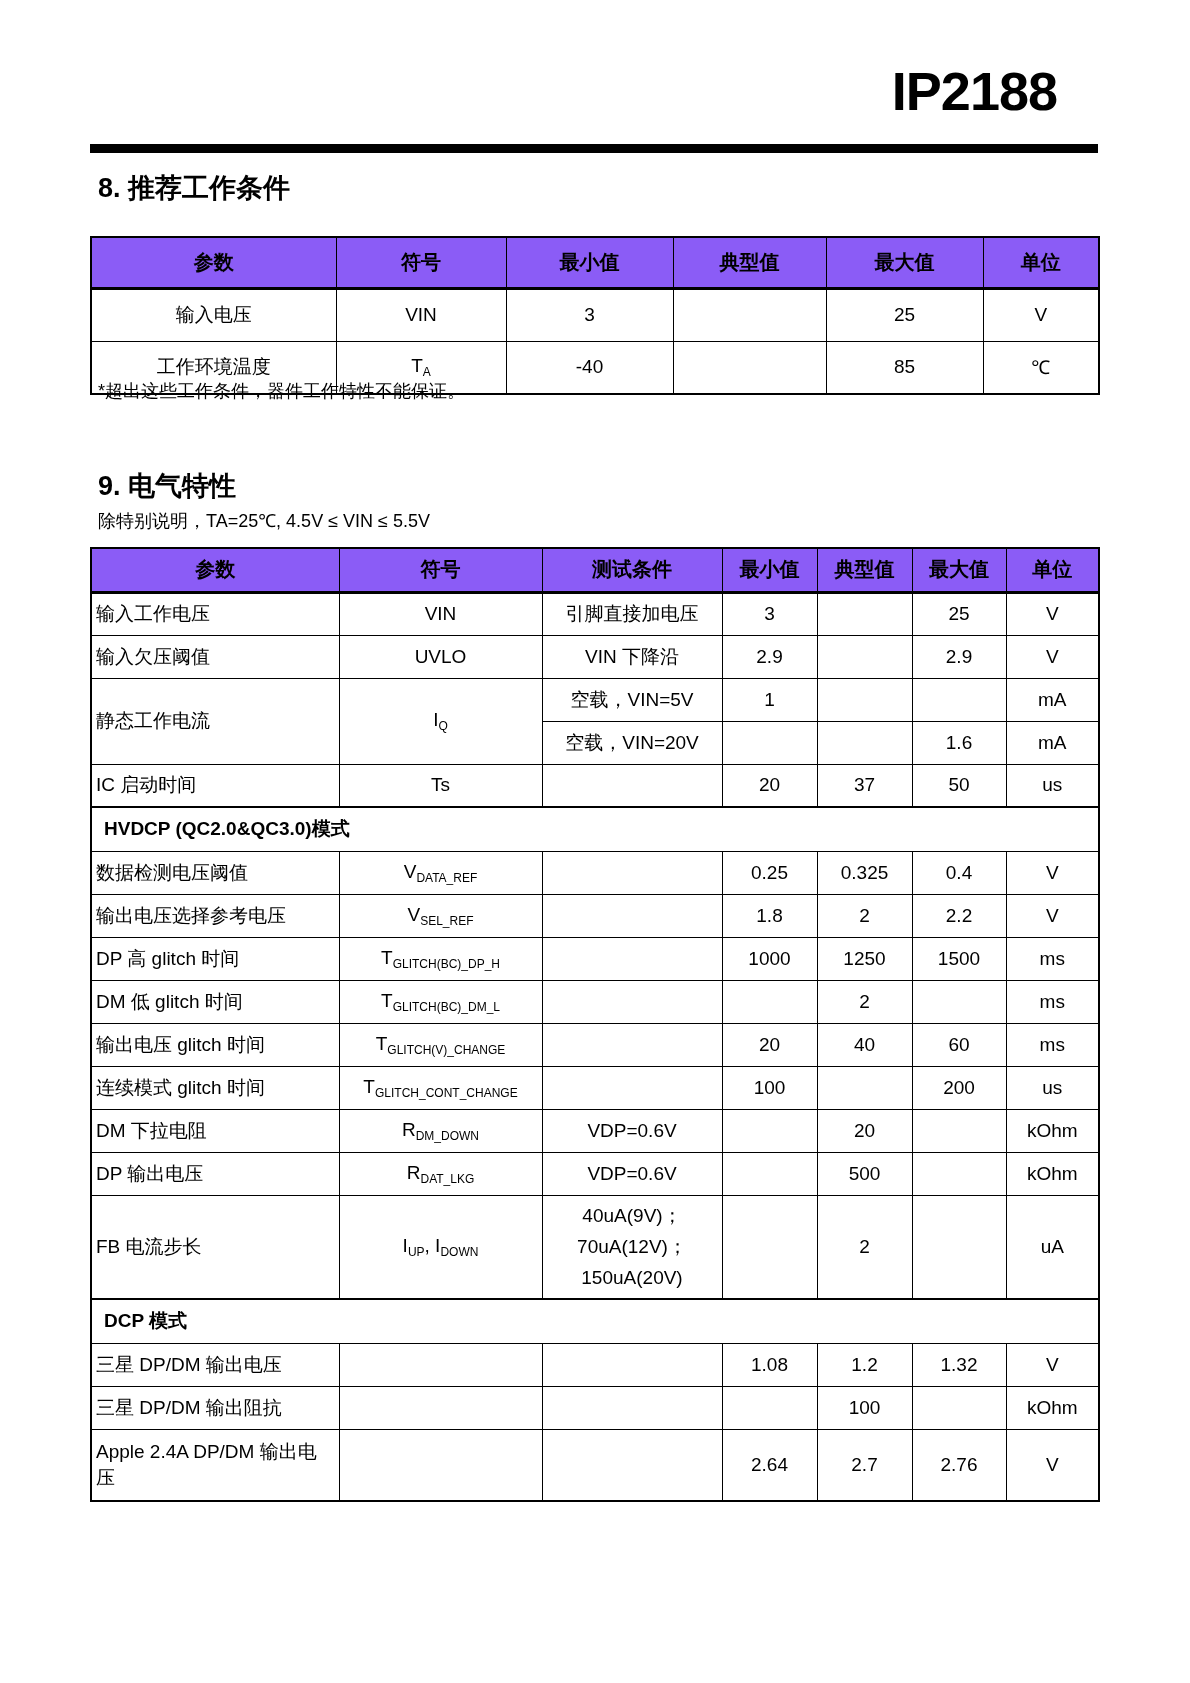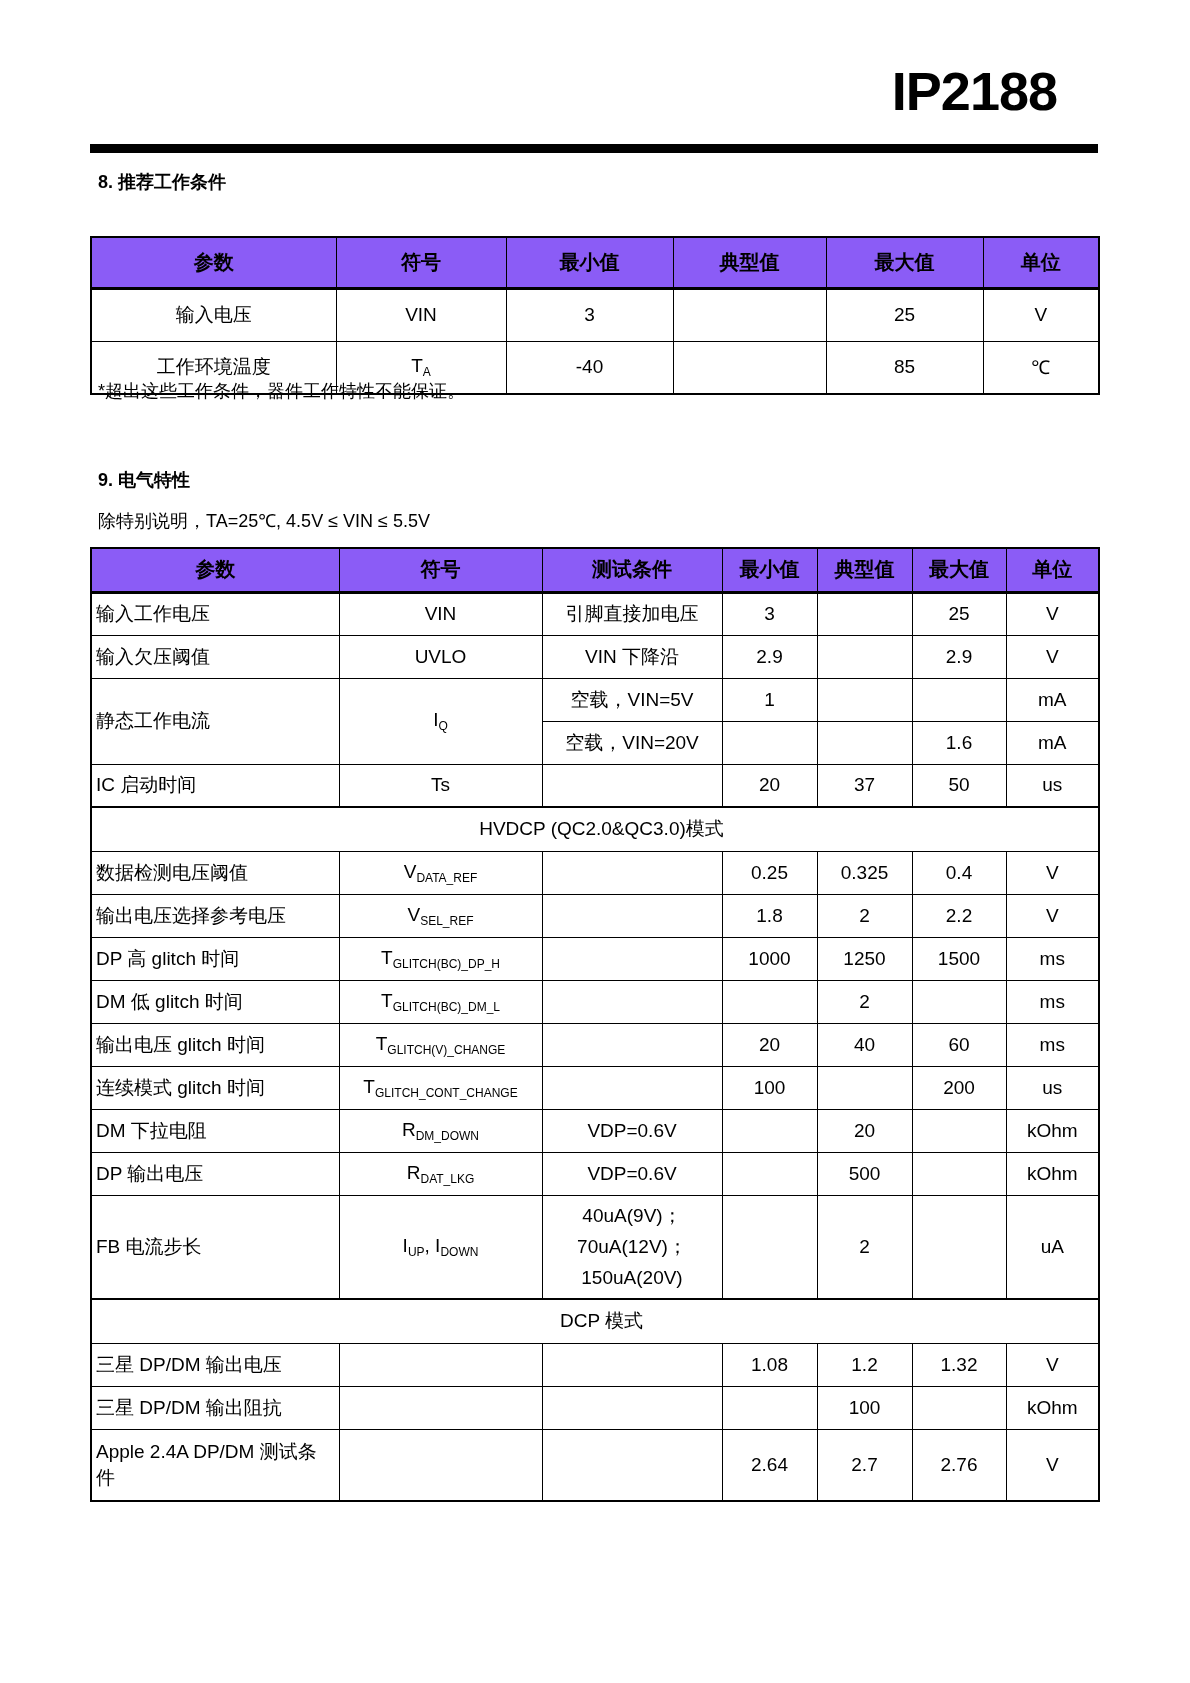--- a/index.html
+++ b/index.html
@@ -10,21 +10,21 @@
     overflow:hidden;
   }
   .product-title {
     position:absolute; top:60px; right:133px;
     font-size:54px; font-weight:900; letter-spacing:-1px; color:#000;
   }
   .rule { position:absolute; left:90px; width:1008px; height:9px; background:#000; }
   .rule-top { top:144px; }
   .rule-bottom { top:1570px; }
   .h-section {
-    position:absolute; left:98px; font-size:18px; font-weight:bold; color:#000;
+    position:absolute; left:98px; font-size:27px; font-weight:bold; color:#000;
   }
   .h8 { top:170px; }
   .h9 { top:428px;margin-top:40px; }
   .footnote { position:absolute; left:98px; top:379px; font-size:18px; }
   .cond-note { position:absolute; left:98px; top:508px; font-size:18px; }
 
   table { border-collapse:collapse; table-layout:fixed; position:absolute; left:90px; background:#fff; }
   #t1 { top:236px; width:1008px; }
   #t2 { top:547px; width:1008px; }
   th, td { border:1px solid #000; text-align:center; vertical-align:middle; padding:2px 5px; font-size:19px; overflow:hidden; }
@@ -32,21 +32,21 @@
   thead th { background:#8b5cf6; font-weight:bold; font-size:20px; border-bottom:3px solid #000; }
   #t1 thead tr { height:51px; }
   #t1 tbody tr { height:53px; }
   #t2 thead tr { height:44px; }
   #t2 tbody tr { height:43px; }
   #t2 tr.tall-fb { height:104px; }
   #t2 tr.tall-apple { height:72px; }
   #t2 tr.sec-row { height:44px; }
   #t2 tr.sec-row td { border-top:2px solid #000; }
   td.param { text-align:left; padding-left:4px; }
-  td.section { text-align:center; padding-left:18px; font-weight:normal; }
+  td.section { text-align:left; padding-left:12px; font-weight:bold; }
   .sb { font-size:12px; vertical-align:-4px; }
   .cond-multiline div { line-height:31px; }
   .watermark {
     position:absolute; right:4px; top:1648px;
     font-size:27px; color:#f2e75b; font-weight:bold;
   }
 </style>
 </head>
 <body>
 
@@ -269,21 +269,21 @@
       <tr>
         <td class="param">三星 DP/DM 输出阻抗</td>
         <td></td>
         <td></td>
         <td></td>
         <td>100</td>
         <td></td>
         <td>kOhm</td>
       </tr>
       <tr class="tall-apple">
-        <td class="param">Apple 2.4A DP/DM 测试条件</td>
+        <td class="param">Apple 2.4A DP/DM 输出电压</td>
         <td></td>
         <td></td>
         <td>2.64</td>
         <td>2.7</td>
         <td>2.76</td>
         <td>V</td>
       </tr>
     </tbody>
   </table>
 

